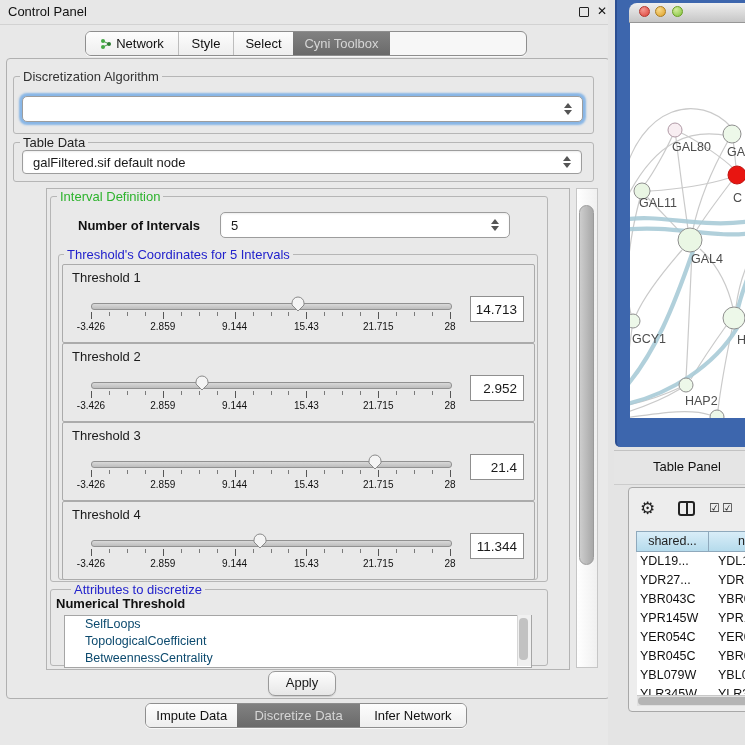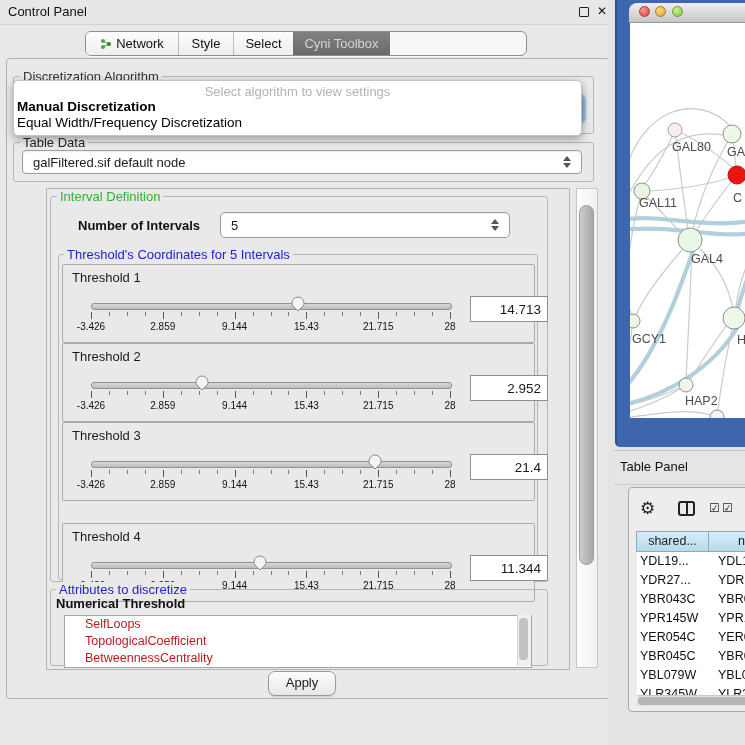--- a/index.html
+++ b/index.html
@@ -48,44 +48,44 @@
   #viewport{left:46px;top:188px;width:522px;height:480px;border:1px solid #b3b3b3;background:#e9e9e9;}
   #main-scroll{left:576px;top:188px;width:22px;height:480px;background:linear-gradient(to right,#ffffff,#f0f0f0);
     border:1px solid #c6c6c6;box-sizing:border-box;}
   #main-thumb{left:579px;top:205px;width:15px;height:360px;border-radius:8px;
     background:linear-gradient(to right,#cdcdcd,#a8a8a8);border:1px solid #9b9b9b;box-sizing:border-box;}
   .bold13{font-size:13px;font-weight:bold;color:#111;}
   .threshold-block{position:absolute;left:62px;width:471px;height:77px;border:1px solid #ababab;border-radius:2px;background:#e9e9e9;}
   .t-title{position:absolute;left:9px;top:5px;font-size:13px;font-weight:normal;}
   .t-track{position:absolute;left:28px;top:38px;width:359px;height:5px;border:1px solid #919191;border-radius:3px;
     background:linear-gradient(#d9d9d9,#bdbdbd);}
-  .t-value{position:absolute;left:407px;top:31px;width:78px;height:26px;background:#fff;border:1px solid #8f8f8f;
+  .t-value{position:absolute;left:407px;top:31px;width:54px;height:26px;background:#fff;border:1px solid #8f8f8f;
     font-size:13.5px;text-align:right;line-height:26px;padding-right:6px;box-sizing:border-box;}
   .tick{position:absolute;width:1px;background:#555;}
   .ticklabel{position:absolute;transform:translateX(-50%);font-size:10px;font-weight:normal;color:#111;top:56px;white-space:nowrap;}
   .t-thumb{position:absolute;top:30px;width:16px;height:17px;}
   #attr-list{left:64px;top:615px;width:466px;height:51px;background:#fff;border:1px solid #a5a5a5;overflow:hidden;}
-  .attr-item{font-size:12.5px;line-height:17px;padding-left:20px;color:#b91c1c;white-space:nowrap;}
+  .attr-item{font-size:12.5px;line-height:17px;padding-left:20px;color:#0c4a6e;white-space:nowrap;}
   #attr-scroll{left:517px;top:615px;width:13px;height:51px;background:#f0f0f0;border-left:1px solid #d6d6d6;}
   #attr-thumb{left:519px;top:618px;width:9px;height:42px;border-radius:4px;background:#c2c2c2;}
   #apply-btn{left:268px;top:671px;width:66px;height:23px;border:1px solid #999;border-radius:7px;
     background:linear-gradient(#fdfdfd,#e7e7e7);font-size:13px;text-align:center;line-height:22px;box-shadow:0 1px 1px rgba(0,0,0,.12);}
   
   #right-base{left:608px;top:0;width:137px;height:745px;background:#e4e4e4;}
   #net-frame{left:615px;top:0;width:130px;height:447px;background:#3d66ad;border-left:2px solid #2c4f92;
     border-bottom-left-radius:5px;box-sizing:border-box;}
   #net-titlebar{left:629px;top:3px;width:116px;height:19px;border-top-left-radius:8px;
     background:linear-gradient(#efefef,#c6c6c6);border-bottom:1px solid #979797;}
   .tl{position:absolute;top:6px;width:11px;height:11px;border-radius:50%;box-sizing:border-box;}
   #tl-red{left:639px;background:radial-gradient(circle at 35% 30%,#f49a92,#dd4038);border:1px solid #b23730;}
   #tl-yellow{left:655px;background:radial-gradient(circle at 35% 30%,#f7d98c,#dfa127);border:1px solid #ab7c20;}
   #tl-green{left:672px;background:radial-gradient(circle at 35% 30%,#d3ec9c,#82c33d;);border:1px solid #699f23;background:radial-gradient(circle at 35% 30%,#d3ec9c,#82c33d);}
   #net-canvas{left:630px;top:23px;width:115px;height:395px;background:#ffffff;overflow:hidden;}
   #tp-bar{left:614px;top:450px;width:131px;height:33px;background:#e5e5e5;border-top:1px solid #c2c2c2;border-bottom:1px solid #cccccc;}
-  #tp-title{left:620px;top:459px;font-size:13px;color:#111;}
+  #tp-title{left:653px;top:459px;font-size:13px;color:#111;}
   #tp-panel{left:628px;top:487px;width:122px;height:225px;border:1px solid #a8a8a8;border-radius:4px;background:#ededed;box-sizing:border-box;}
   #gear-icon{left:640px;top:498px;font-size:17px;color:#222;font-family:"DejaVu Sans",sans-serif;}
   #cols-icon{left:678px;top:501px;width:17px;height:15px;border:2px solid #222;border-radius:3px;box-sizing:border-box;}
   #cols-icon:before{content:"";position:absolute;left:50%;top:0;bottom:0;width:2px;background:#222;transform:translateX(-50%);}
   .chk{font-size:12px;color:#222;font-family:"DejaVu Sans",sans-serif;}
   #chk1{left:709px;top:501px;} #chk2{left:722px;top:501px;}
   .hdr-cell{position:absolute;top:531px;height:21px;box-sizing:border-box;border:1px solid #8fa9bc;
     background:linear-gradient(#d9edf8,#b5dbec);font-size:12.5px;line-height:19px;color:#222;overflow:hidden;white-space:nowrap;}
   #hdr1{left:636px;width:73px;text-align:center;}
   #hdr2{left:708px;width:42px;padding-left:29px;}
@@ -119,25 +119,20 @@
     </div>
 
   <div class="abs" id="outer-panel"></div>
 
   <div class="abs groupbox" style="left:13px;top:76px;width:581px;height:58px;"></div>
   <span class="tb-label" style="left:20px;top:69px;color:#333;">Discretization Algorithm</span>
   <div class="abs combo" id="algo-combo">
       <span class="stepper"></span>
     </div>
 
-  <div class="abs" id="popup">
-    <div class="ph">Select algorithm to view settings</div>
-    <div class="it b">Manual Discretization</div>
-    <div class="it r">Equal Width/Frequency Discretization</div>
-  </div>
 
   <div class="abs groupbox" style="left:13px;top:142px;width:581px;height:40px;"></div>
   <span class="tb-label" style="left:20px;top:135px;color:#222;">Table Data</span>
   <div class="abs combo" style="left:22px;top:150px;width:560px;height:24px;">
     <span>galFiltered.sif default node</span>
     <span class="stepper"></span>
   </div>
 
   <div class="abs" id="viewport"></div>
   <div class="abs" id="main-scroll"></div>
@@ -252,21 +247,21 @@
       <div class="tick" style="left: 333.15px; top: 47px; height: 4px; background: rgb(122, 122, 122);"></div>
       <div class="tick" style="left: 351.1px; top: 47px; height: 4px; background: rgb(122, 122, 122);"></div>
       <div class="tick" style="left: 369.05px; top: 47px; height: 4px; background: rgb(122, 122, 122);"></div>
       <span class="ticklabel" style="left: 315.2px;">21.715</span>
       <div class="tick" style="left: 387px; top: 47px; height: 7px;"></div>
       <span class="ticklabel" style="left: 387px;">28</span>
       <div class="t-thumb" style="left: 303.604px;"><svg width="16" height="17" viewBox="0 0 16 17">
           <path d="M2 8 A6 6 0 0 1 14 8 L14 10 L8 16 L2 10 Z" fill="#f4f4f4" stroke="#8a8a8a"></path>
         </svg></div>
     </div>
-  <div class="threshold-block" style="top:523px;">
+  <div class="threshold-block" style="top:501px;">
     <div class="t-title">Threshold 4</div>
     <div class="t-track"></div>
     <div class="t-value">11.344</div>
   <div class="tick" style="left: 28px; top: 47px; height: 7px;"></div>
       <div class="tick" style="left: 45.95px; top: 47px; height: 4px; background: rgb(122, 122, 122);"></div>
       <div class="tick" style="left: 63.9px; top: 47px; height: 4px; background: rgb(122, 122, 122);"></div>
       <div class="tick" style="left: 81.85px; top: 47px; height: 4px; background: rgb(122, 122, 122);"></div>
       <span class="ticklabel" style="left: 28px;">-3.426</span>
       <div class="tick" style="left: 99.8px; top: 47px; height: 7px;"></div>
       <div class="tick" style="left: 117.75px; top: 47px; height: 4px; background: rgb(122, 122, 122);"></div>
@@ -289,32 +284,37 @@
       <div class="tick" style="left: 369.05px; top: 47px; height: 4px; background: rgb(122, 122, 122);"></div>
       <span class="ticklabel" style="left: 315.2px;">21.715</span>
       <div class="tick" style="left: 387px; top: 47px; height: 7px;"></div>
       <span class="ticklabel" style="left: 387px;">28</span>
       <div class="t-thumb" style="left: 188.727px;"><svg width="16" height="17" viewBox="0 0 16 17">
           <path d="M2 8 A6 6 0 0 1 14 8 L14 10 L8 16 L2 10 Z" fill="#f4f4f4" stroke="#8a8a8a"></path>
         </svg></div>
     </div>
 
   <div class="abs groupbox" style="left:50px;top:589px;width:498px;height:77px;"></div>
-  <span class="tb-label blue" style="left:56px;top:582px;text-align:right;">Attributes to discretize</span>
+  <span class="tb-label blue" style="left:71px;top:582px;text-align:right;">Attributes to discretize</span>
   <span class="abs bold13" style="left:56px;top:596px;">Numerical Threshold</span>
   <div class="abs" id="attr-list">
       <div class="attr-item">SelfLoops</div>
       <div class="attr-item">TopologicalCoefficient</div>
       <div class="attr-item">BetweennessCentrality</div>
     </div>
   <div class="abs" id="attr-scroll"></div>
   <div class="abs" id="attr-thumb"></div>
 
   <div class="abs" id="apply-btn">Apply</div>
 
+  <div class="abs segbar" id="bottom-tabs">
+      <div class="seg"><span>Impute Data</span></div>
+      <div class="seg sel"><span>Discretize Data</span></div>
+      <div class="seg"><span>Infer Network</span></div>
+    </div>
 
   <div class="abs" id="right-base"></div>
   <div class="abs" id="net-frame"></div>
   <div class="abs" id="net-titlebar"></div>
   <div class="abs tl" id="tl-red"></div>
   <div class="abs tl" id="tl-yellow"></div>
   <div class="abs tl" id="tl-green"></div>
   <div class="abs" id="net-canvas">
     <svg id="net-svg" width="115" height="395" xmlns="http://www.w3.org/2000/svg">
         <path d="M -8 160 C 10 80 70 70 101 104" fill="none" stroke="#cacaca" stroke-width="1.2"></path>

